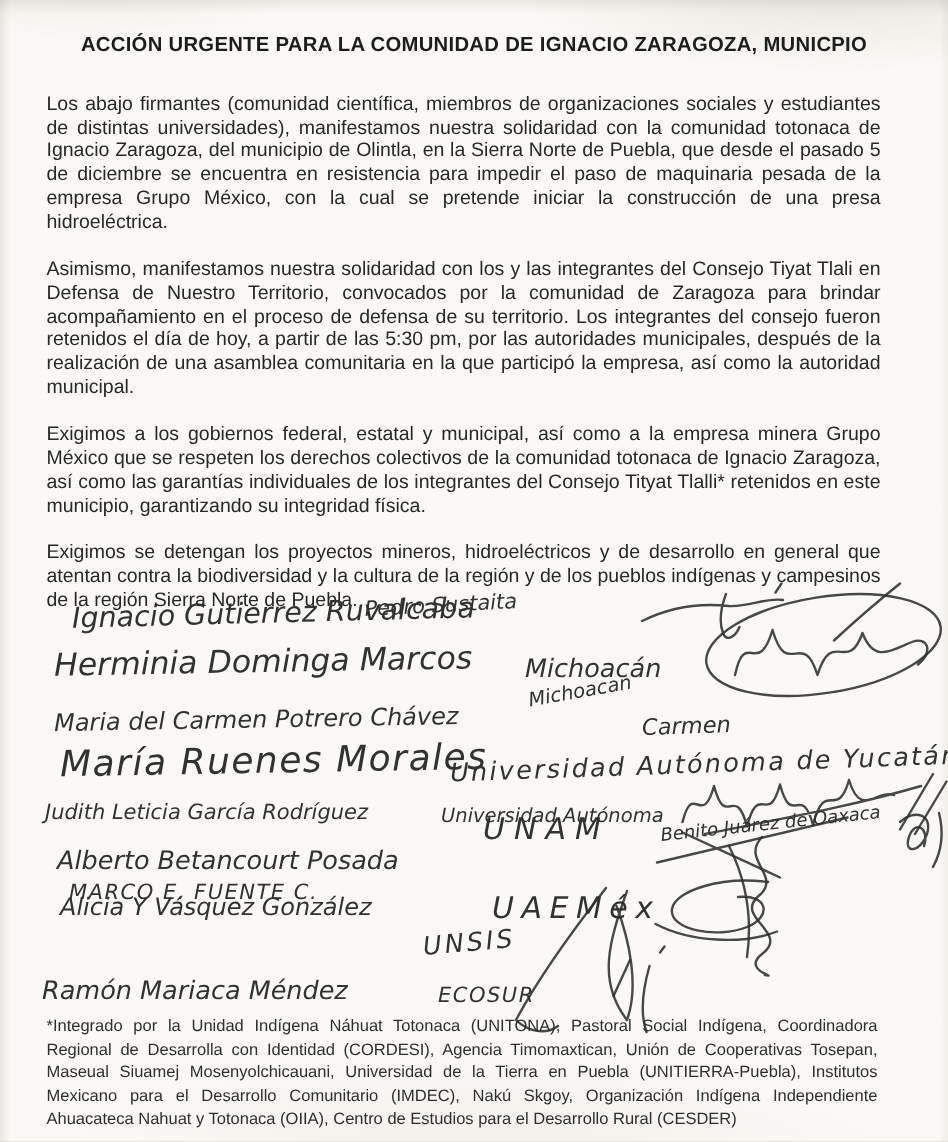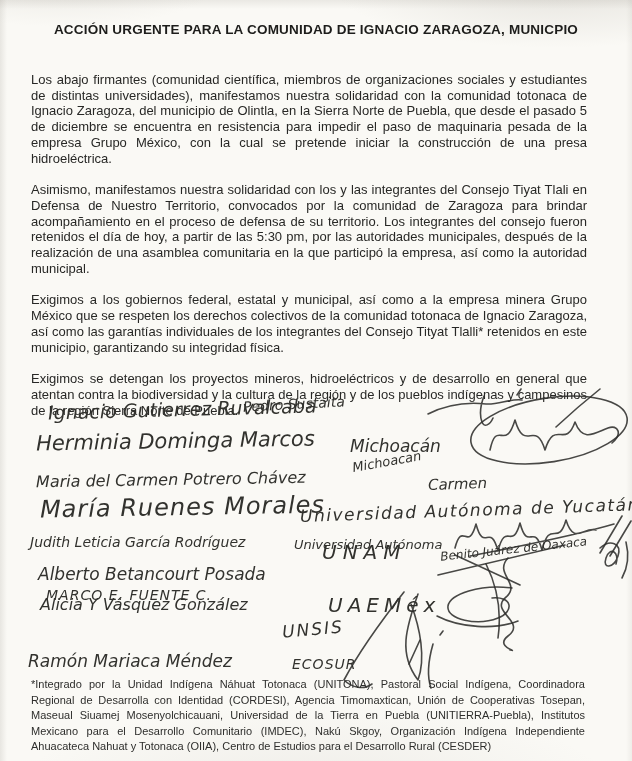--- a/index.html
+++ b/index.html
@@ -19,21 +19,21 @@
     font-family:"Liberation Sans", sans-serif;
     color:#2b2b29;
     text-decoration:underline;
   }
   .title{
     position:absolute;left:36px;top:20px;width:560px;
     text-align:center;font-weight:bold;font-size:13.5px;line-height:20px;
     color:#1d1d1b;letter-spacing:0.2px;
   }
   .bodytext{
-    position:absolute;left:31px;top:72px;width:556px;
+    position:absolute;left:31px;top:61px;width:556px;
   }
   .bodytext p{
     margin:0 0 16px 0;
     font-size:13px;line-height:15.7px;
     text-align:justify;
     color:#282826;
   }
   .hand{
     position:absolute;white-space:nowrap;
     font-family:"DejaVu Sans", sans-serif;

